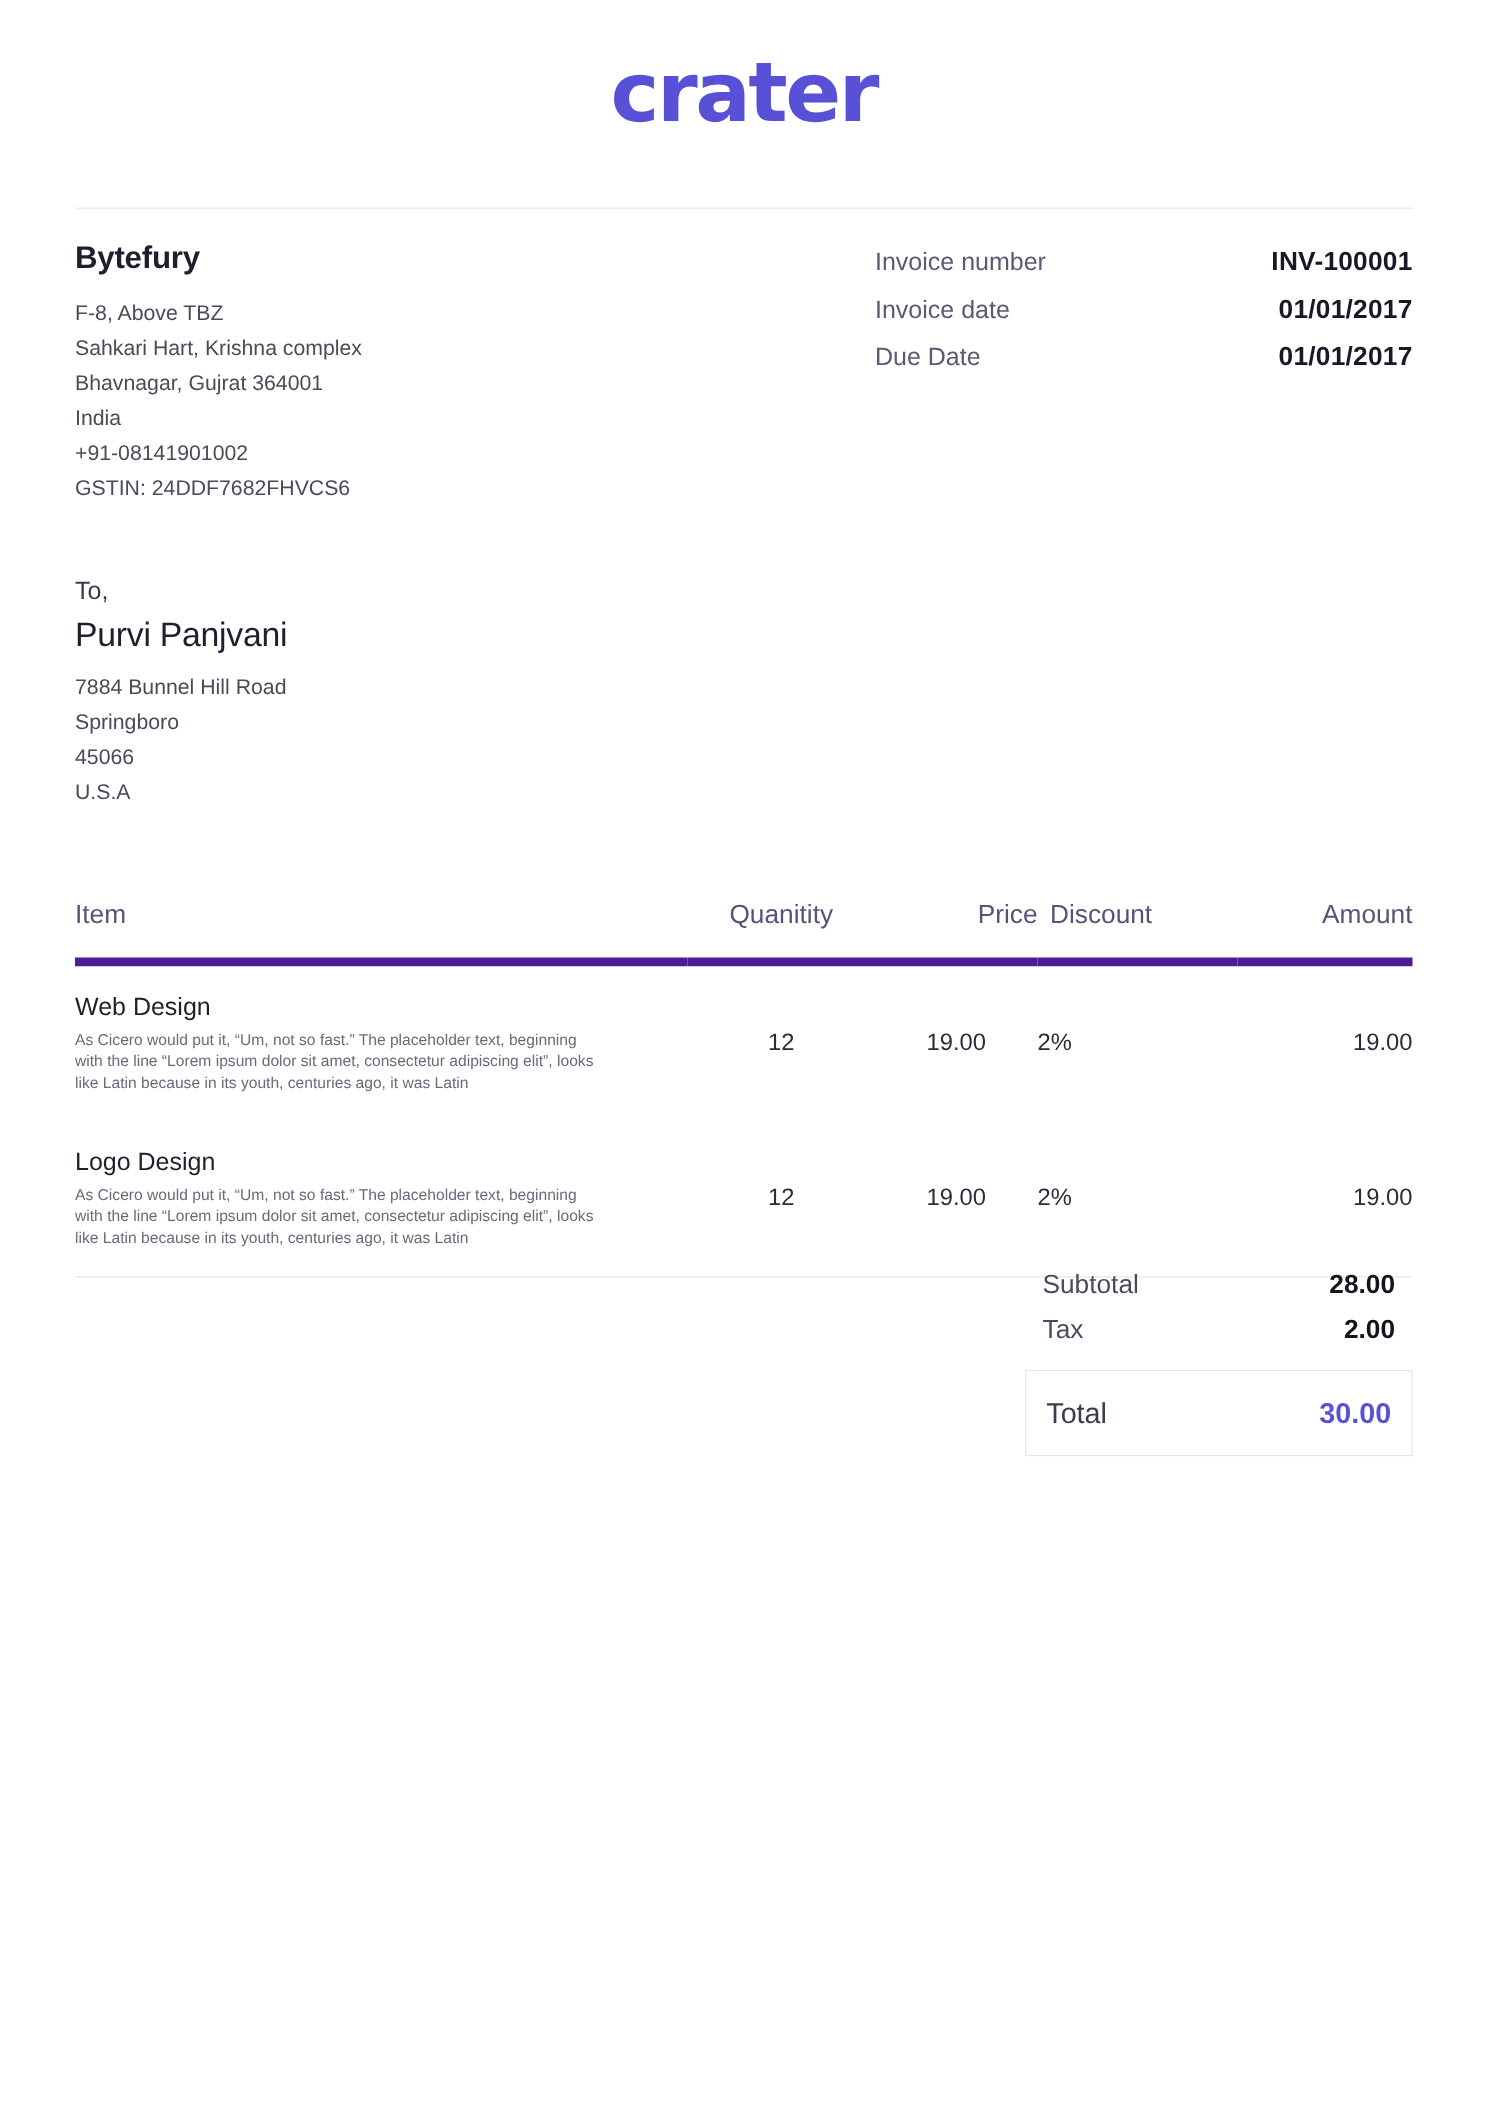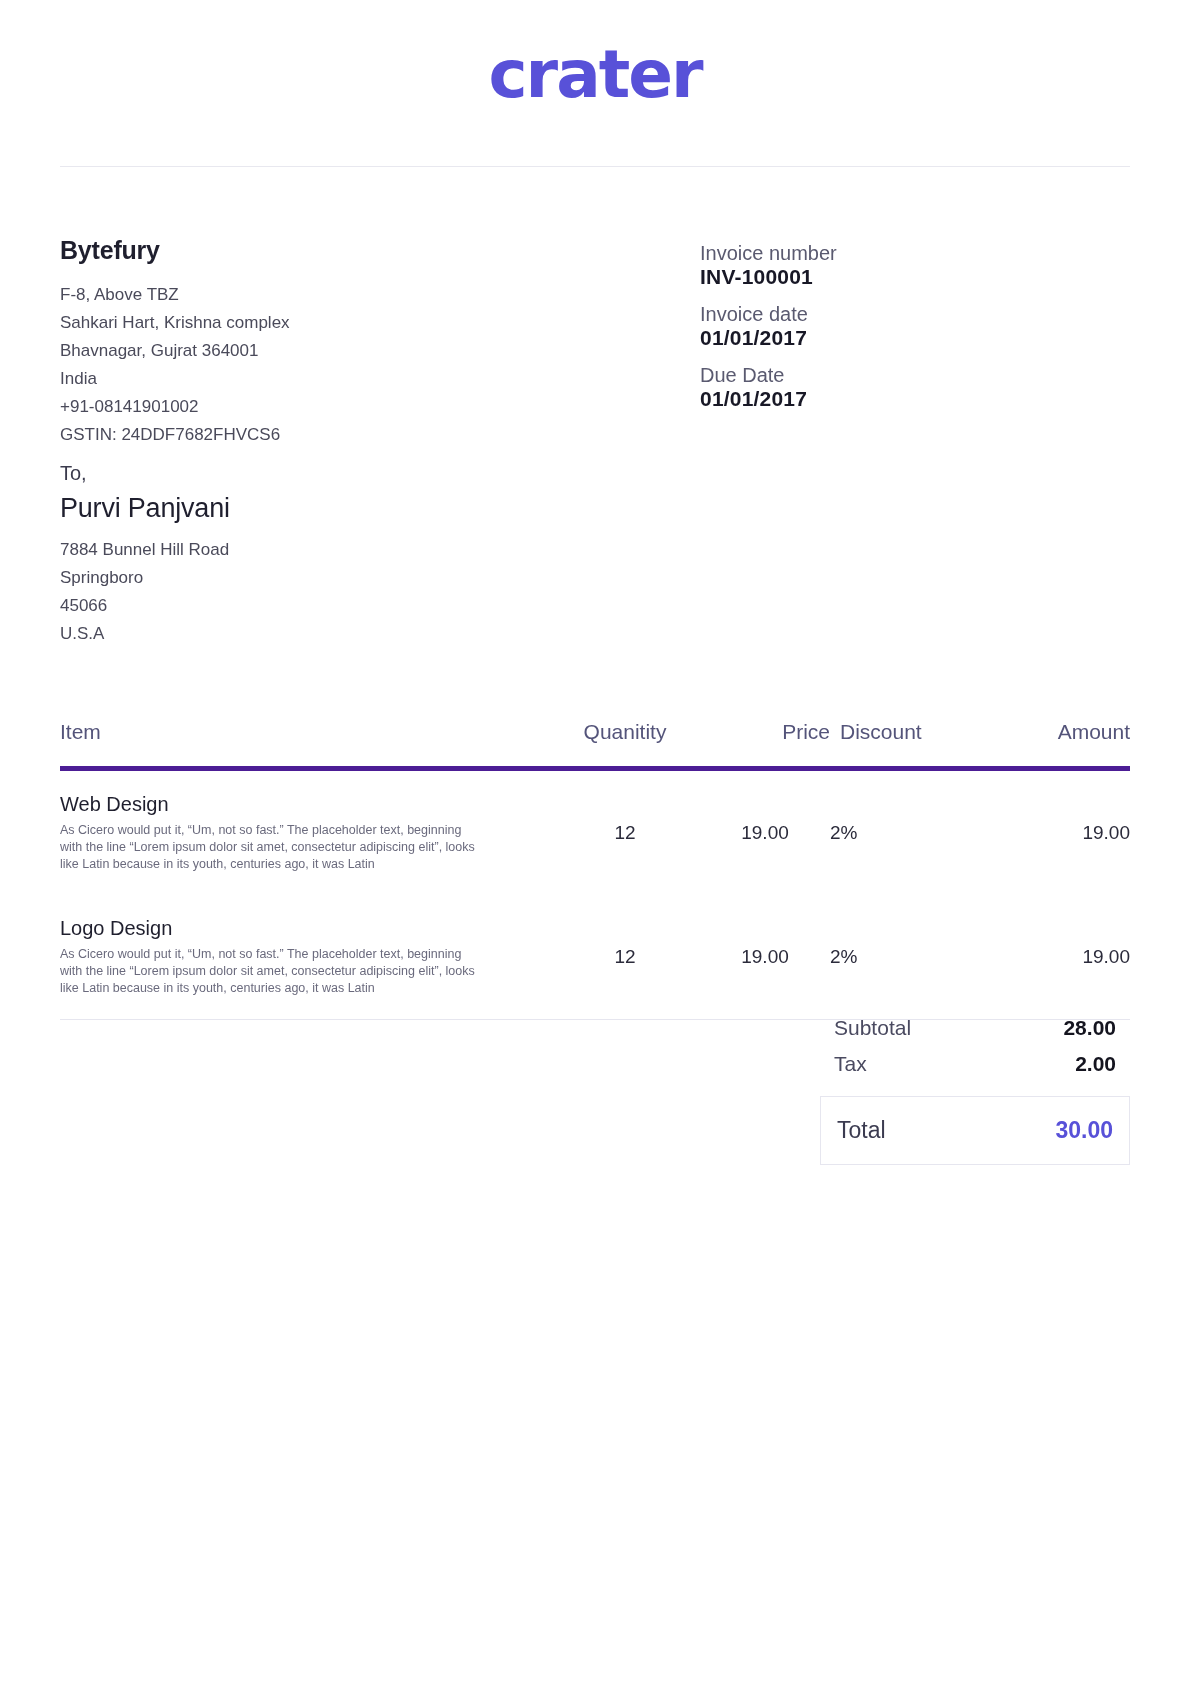--- a/index.html
+++ b/index.html
@@ -47,21 +47,20 @@
   }
 
   
   .header-block {
     position: absolute;
     top: 192px;
     left: 60px;
     right: 60px;
     display: flex;
     justify-content: space-between;
-    margin-top: 44px;
   }
   .company-name {
     font-size: 25px;
     font-weight: 700;
     color: #1f1f2e;
     margin-bottom: 16px;
     letter-spacing: -0.2px;
   }
   .addr-line {
     font-size: 17px;
@@ -71,21 +70,20 @@
 
   .meta-table {
     width: 430px;
     margin-top: 6px;
   }
   .meta-row {
     display: flex;
     justify-content: space-between;
     align-items: baseline;
     margin-bottom: 14px;
-    flex-direction: column;
   }
   .meta-label {
     font-size: 20px;
     color: #5a5a70;
   }
   .meta-value {
     font-size: 21px;
     font-weight: 700;
     color: #181826;
     letter-spacing: 0.2px;
@@ -119,21 +117,21 @@
   table.items-table {
     width: 100%;
     border-collapse: collapse;
   }
   table.items-table thead th {
     font-size: 21px;
     font-weight: 400;
     color: #54547a;
     padding: 8px 0 22px 0;
     text-align: right;
-    border-bottom: 5px solid #4c1d95;
+    border-bottom: 7px solid #4c1d95;
   }
   table.items-table thead th.col-item { text-align: left; }
   table.items-table thead th.col-qty { text-align: center; width: 150px; margin-top: 34px; }
   table.items-table thead th.col-price { text-align: right; width: 130px; }
   table.items-table thead th.col-disc { text-align: left; width: 160px; padding-left: 10px; }
   table.items-table thead th.col-amt { text-align: right; width: 140px; }
 
   table.items-table tbody td {
     padding: 22px 0 22px 0;
     vertical-align: middle;

